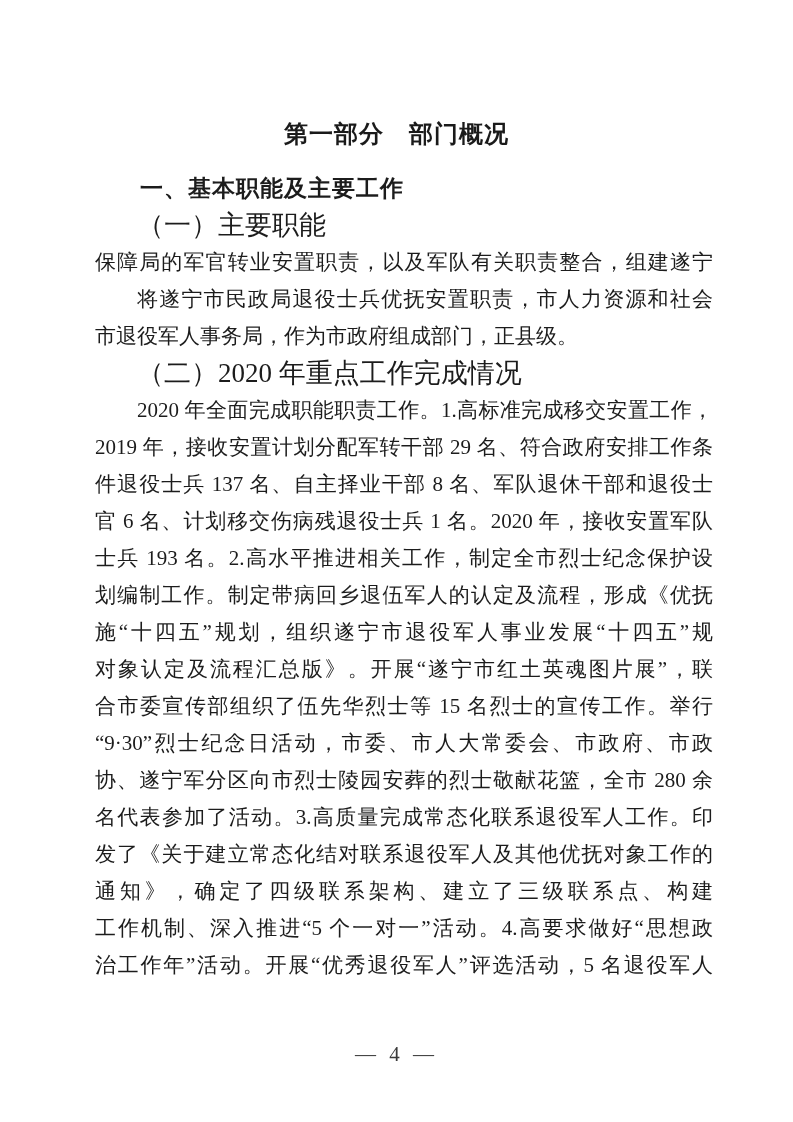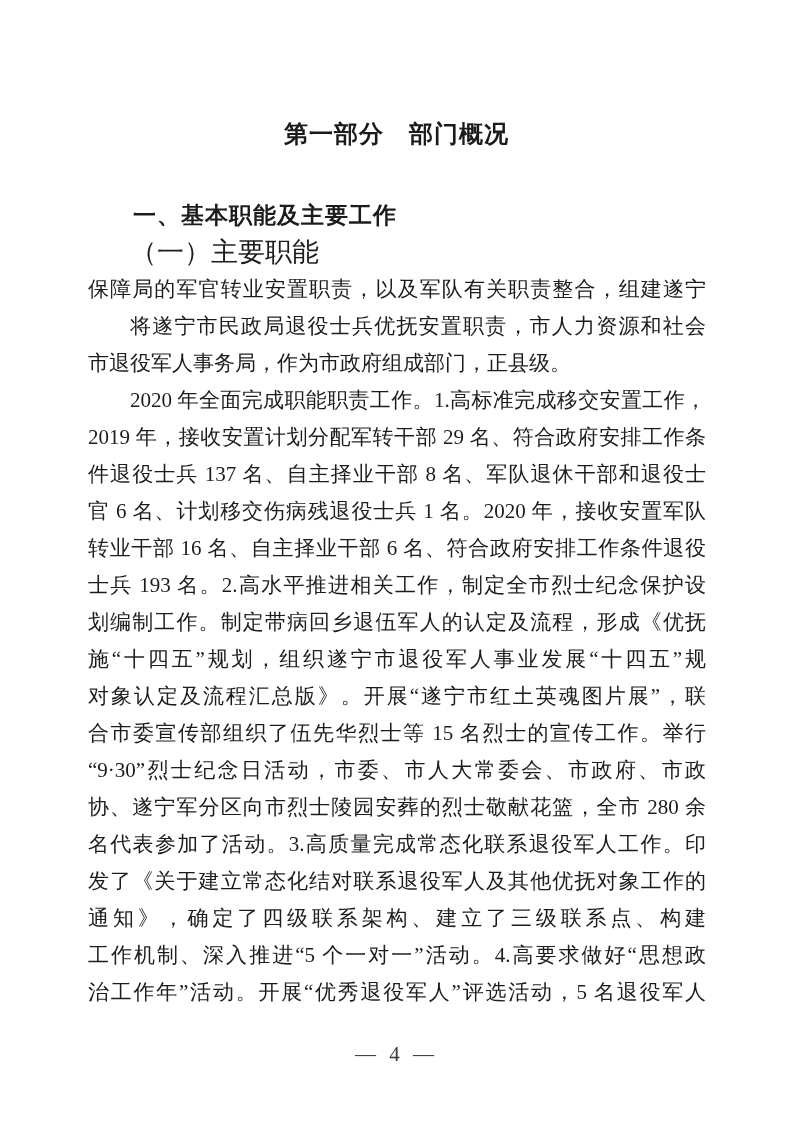--- a/index.html
+++ b/index.html
@@ -23,23 +23,22 @@
     font-family: "Liberation Sans", "DejaVu Sans", sans-serif;
     font-weight: bold;
     font-size: 24px;
     line-height: 27px;
     color: #1a1a1a;
     letter-spacing: 1px;
   }
   .content {
     position: absolute;
     top: 170px;
-    left: 88px;
+    left: 95px;
     width: 618px;
-    margin-top: 27px;
   }
   .line {
     font-size: 21px;
     line-height: 37px;
     height: 37px;
     white-space: normal;
     overflow: hidden;
     color: #1c1c1c;
   }
   .line.h1 {
@@ -82,25 +81,25 @@
 <div class="page">
 
   <h1 class="doc-title">第一部分　部门概况</h1>
 
   <div class="content" id="lines-container">
       <div class="line h1">一、基本职能及主要工作</div>
       <div class="line h2">（一）主要职能</div>
       <div class="line body-just">保障局的军官转业安置职责，以及军队有关职责整合，组建遂宁</div>
       <div class="line body-first">将遂宁市民政局退役士兵优抚安置职责，市人力资源和社会</div>
       <div class="line body-end">市退役军人事务局，作为市政府组成部门，正县级。</div>
+      <div class="line h2">（二）2020 年重点工作完成情况</div>
       <div class="line body-first">2020 年全面完成职能职责工作。1.高标准完成移交安置工作，</div>
       <div class="line body-just">2019 年，接收安置计划分配军转干部 29 名、符合政府安排工作条</div>
       <div class="line body-just">件退役士兵 137 名、自主择业干部 8 名、军队退休干部和退役士</div>
       <div class="line body-just">官 6 名、计划移交伤病残退役士兵 1 名。2020 年，接收安置军队</div>
-      <div class="line body-just">转业干部 16 名、自主择业干部 6 名、符合政府安排工作条件退役</div>
       <div class="line body-just">士兵 193 名。2.高水平推进相关工作，制定全市烈士纪念保护设</div>
       <div class="line body-just">划编制工作。制定带病回乡退伍军人的认定及流程，形成《优抚</div>
       <div class="line body-just">施“十四五”规划，组织遂宁市退役军人事业发展“十四五”规</div>
       <div class="line body-just">对象认定及流程汇总版》。开展“遂宁市红土英魂图片展”，联</div>
       <div class="line body-just">合市委宣传部组织了伍先华烈士等 15 名烈士的宣传工作。举行</div>
       <div class="line body-just">“9·30”烈士纪念日活动，市委、市人大常委会、市政府、市政</div>
       <div class="line body-just">协、遂宁军分区向市烈士陵园安葬的烈士敬献花篮，全市 280 余</div>
       <div class="line body-just">名代表参加了活动。3.高质量完成常态化联系退役军人工作。印</div>
       <div class="line body-just">发了《关于建立常态化结对联系退役军人及其他优抚对象工作的</div>
       <div class="line body-just">通知》，确定了四级联系架构、建立了三级联系点、构建了“123456”</div>

